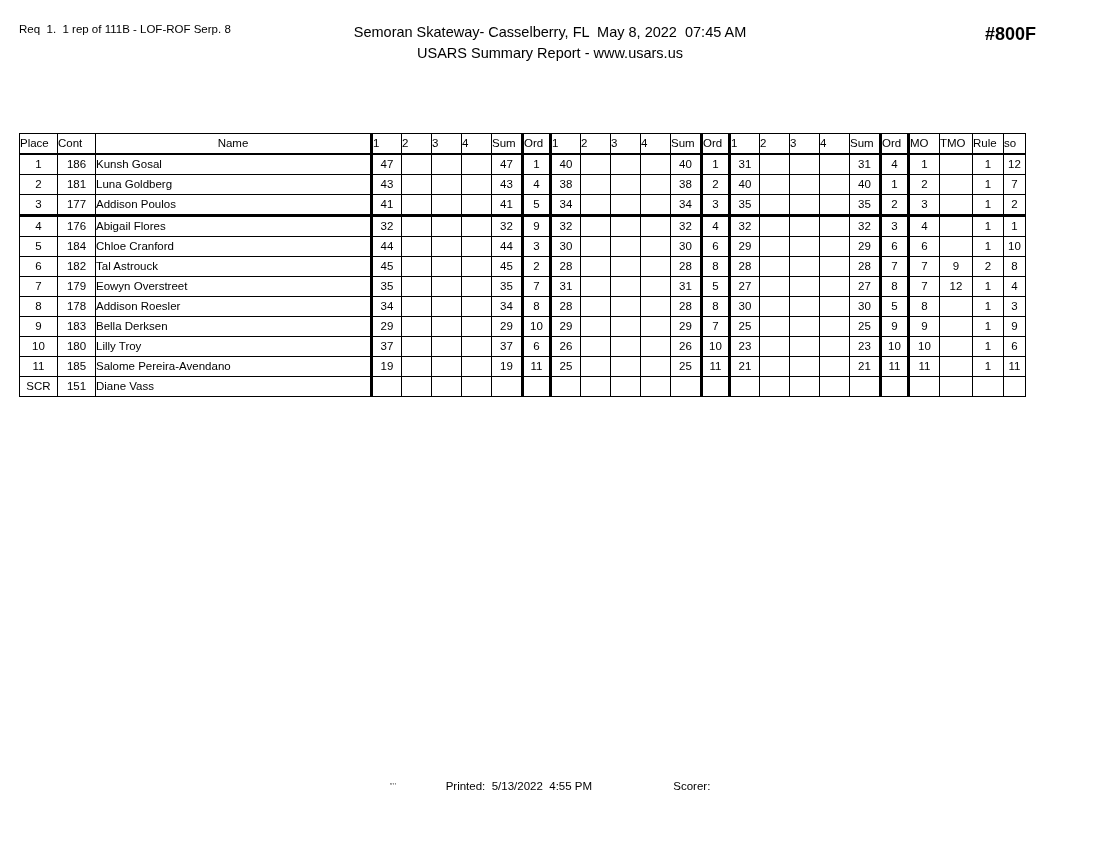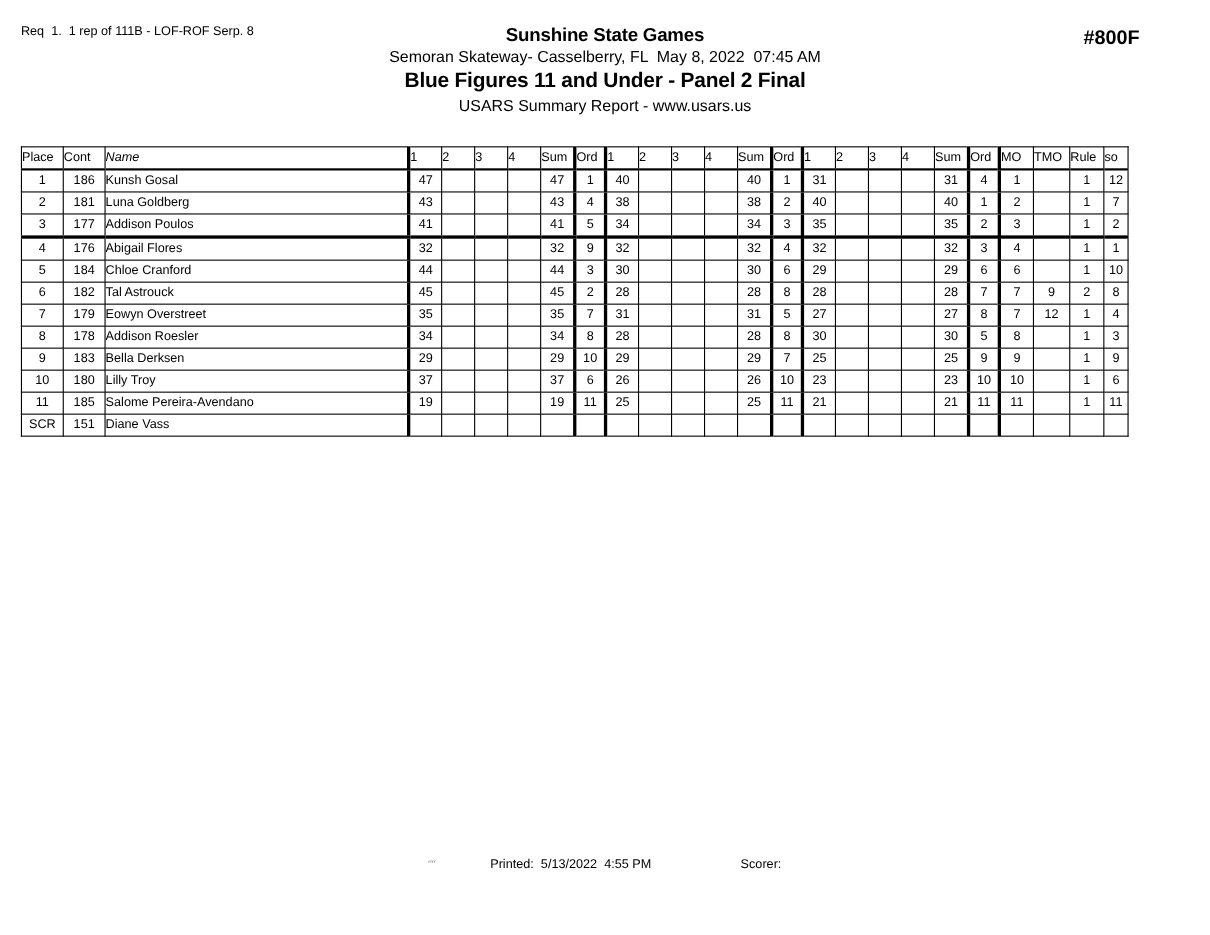--- a/index.html
+++ b/index.html
@@ -103,23 +103,22 @@
     border-right: 1px solid #000;
     border-bottom: none;
   }
   
   tr.col-head td {
     text-align: left;
     height: 21px;
     line-height: 20px;
   }
   tr.col-head td.lbl-left {
-    text-align: left;
+    text-align: center;
     padding-left: 4px;
-    font-style: italic;
   }
 
   td.c-place { width: 38px; text-align: center; }
   td.c-cont  { width: 38px; text-align: center; }
   td.c-name  { width: 276px; text-align: left; padding-left: 5px; }
   td.c-j     { width: 30px;  text-align: center; }
   td.c-sum   { width: 31px;  text-align: center; }
   td.c-ord   { width: 28px;  text-align: center; font-weight: bold; }
   td.c-mo    { width: 31px;  text-align: center; }
   td.c-tmo   { width: 33px;  text-align: center; }
@@ -159,23 +158,21 @@
     white-space: pre;
   }
 </style>
 </head>
 <body>
 
 <div id="req-line">Req  1.  1 rep of 111B - LOF-ROF Serp. 8</div>
 <div id="doc-number">#800F</div>
 
 <div id="title-block">
-  <div class="line1">Sunshine State Games</div>
   <div class="line2">Semoran Skateway- Casselberry, FL  May 8, 2022  07:45 AM</div>
-  <div class="line3">Blue Figures 11 and Under - Panel 2 Final</div>
   <div class="line4">USARS Summary Report - www.usars.us</div>
 </div>
 
 <table id="score-table">
   <tbody>
 
 
     <tr class="col-head">
       <td class="c-place">Place</td>
       <td class="c-cont">Cont</td>

